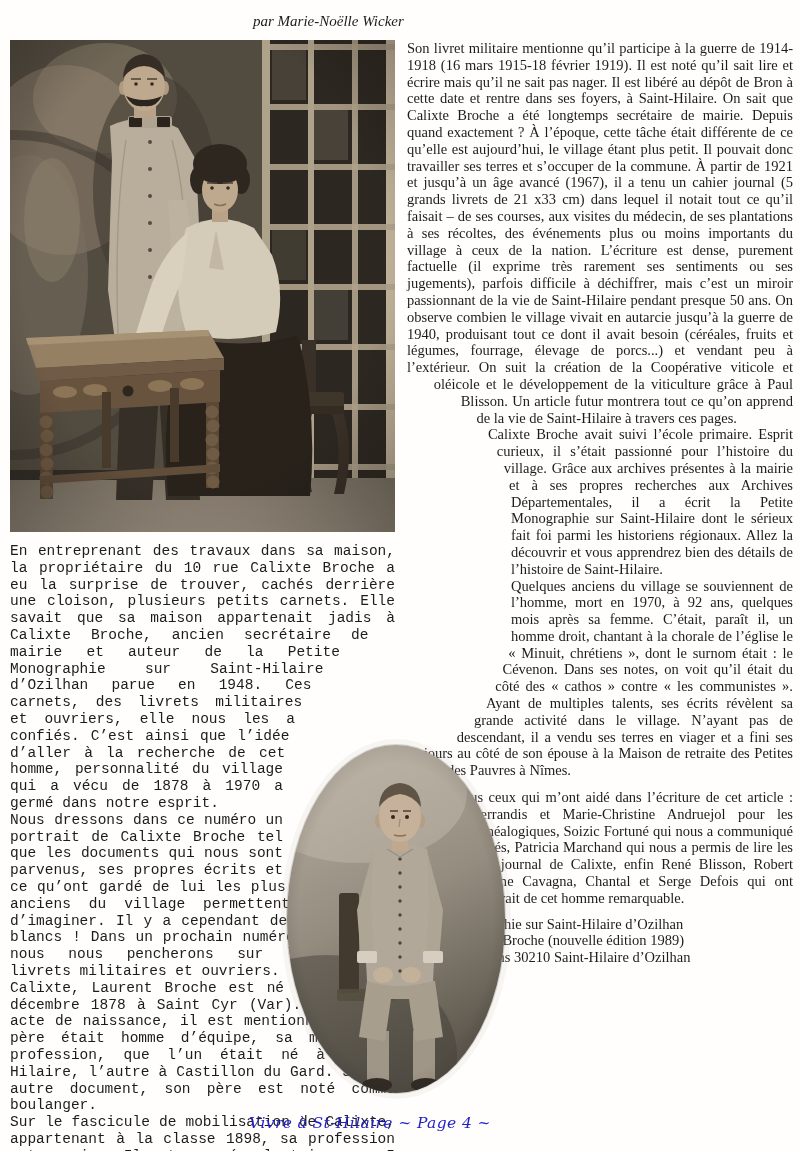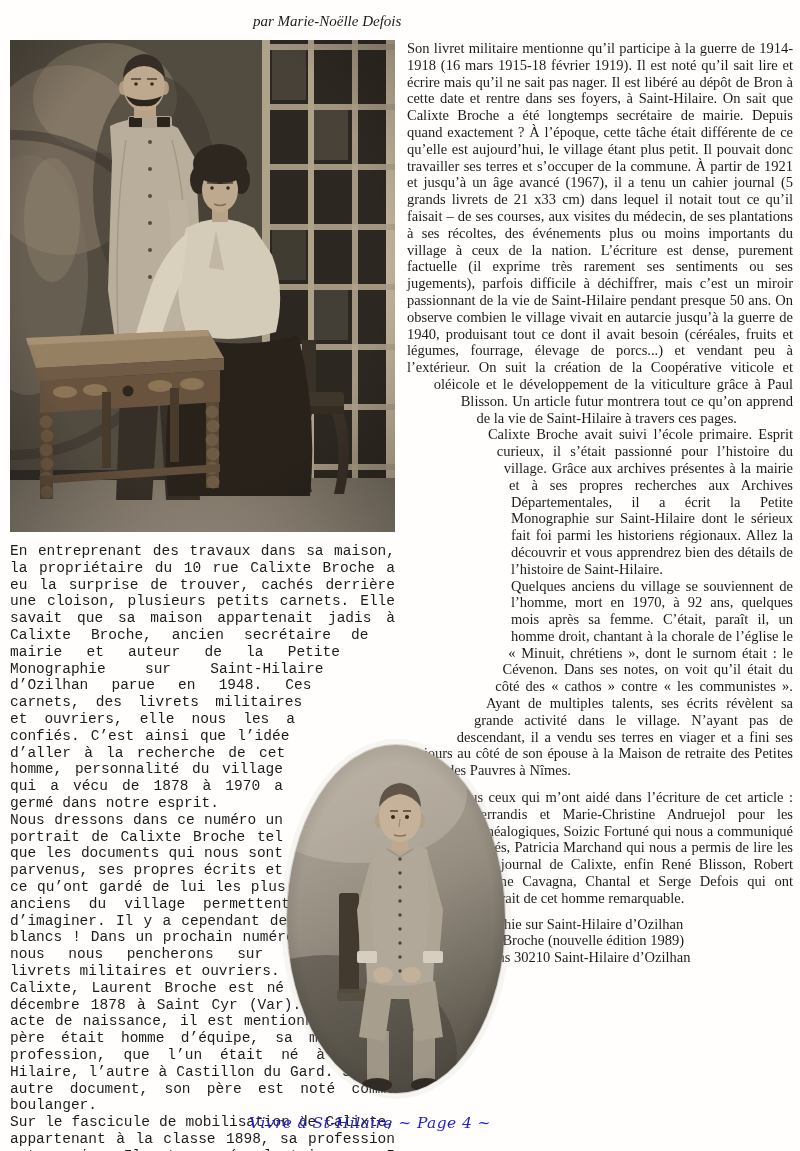--- a/index.html
+++ b/index.html
@@ -43,21 +43,21 @@
     position:absolute;left:30px;width:680px;top:1114px;text-align:center;
     color:#2222cb;font-style:italic;font-size:15.5px;letter-spacing:.4px;
     font-family:"DejaVu Serif", serif;
   }
 </style>
 </head>
 <body>
 
 <div class="page">
 
-  <div class="byline">par Marie-Noëlle Defois</div>
+  <div class="byline">par Marie-Noëlle Wicker</div>
 
   <div class="col col-left">
 
     <figure class="couple" aria-label="Photo ancienne : Calixte Broche debout en veste claire d’uniforme, moustache, près de son épouse assise en chemisier blanc, devant une table en bois sculpté et une fenêtre">
       <svg width="385" height="492" viewBox="0 0 385 492" xmlns="http://www.w3.org/2000/svg">
         <defs>
           <linearGradient id="cbg" x1="0" y1="0" x2="0" y2="1">
             <stop offset="0" stop-color="#3b372f"></stop>
               <stop offset=".6" stop-color="#4a453b"></stop>
               <stop offset="1" stop-color="#5a5347"></stop>

